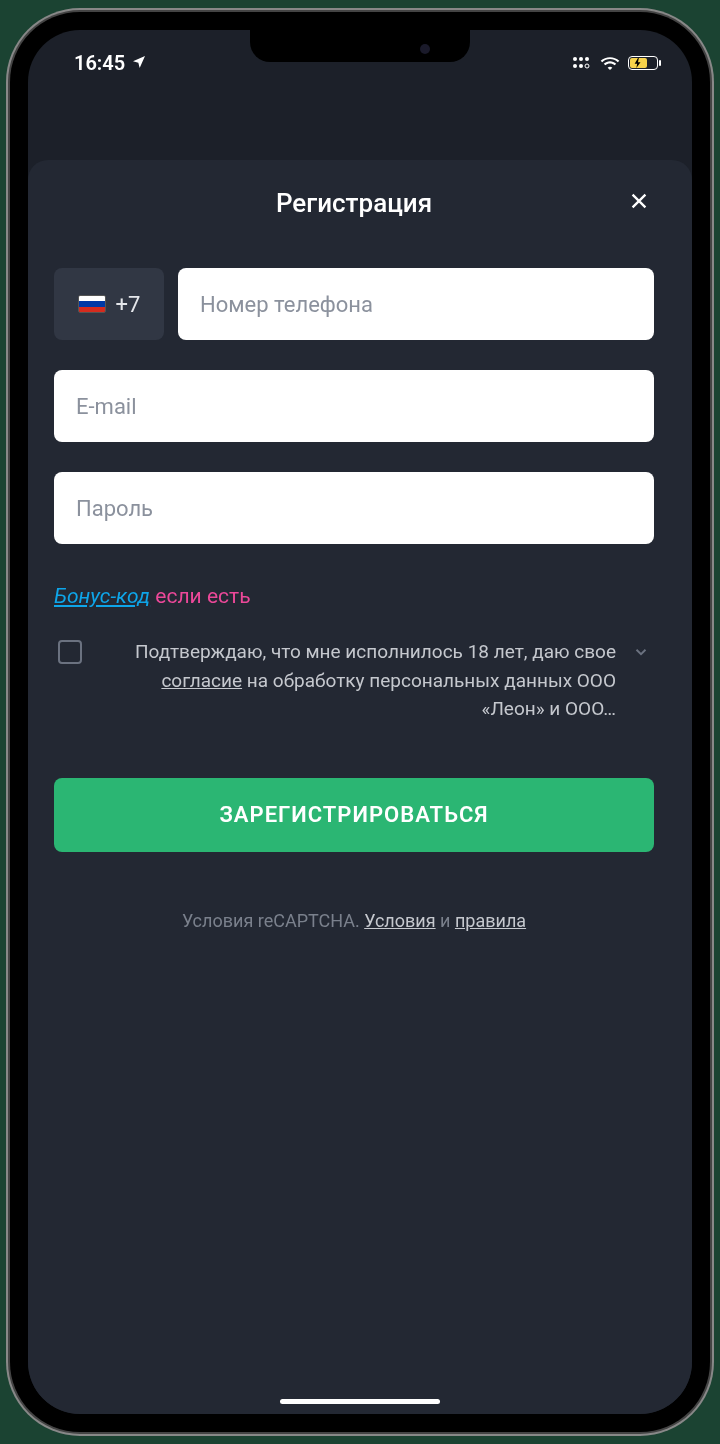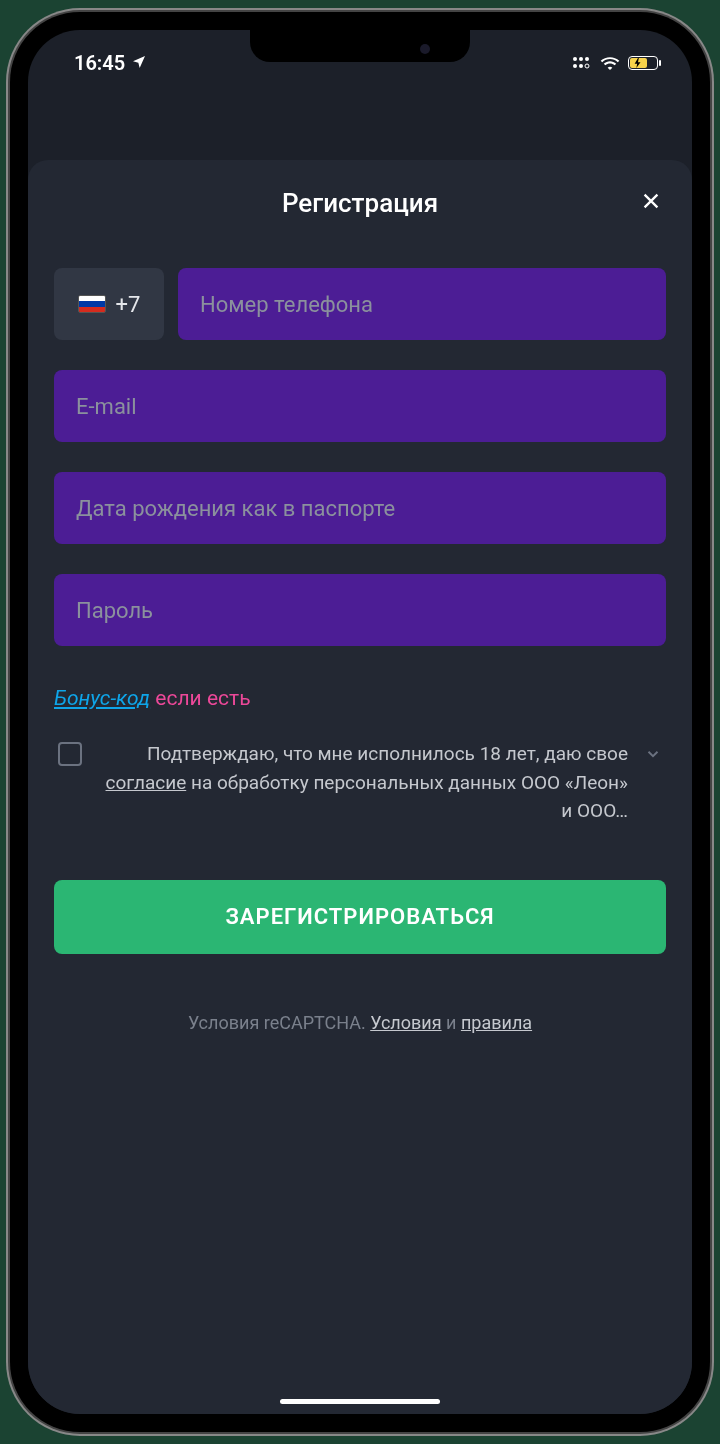--- a/index.html
+++ b/index.html
@@ -75,21 +75,21 @@
     width:60%; background:#f7d34b; border-radius:2px;
     display:flex; align-items:center; justify-content:center;
   }
   .sheet {
     position: absolute;
     top: 130px;
     left: 0; right: 0; bottom: 0;
     background: #232833;
     border-top-left-radius: 20px;
     border-top-right-radius: 20px;
-    padding: 28px 26px 0 26px;
+    padding: 28px 38px 0 26px;
   }
   .sheet-header {
     display: flex;
     align-items: center;
     justify-content: center;
     position: relative;
     margin-bottom: 50px;
   }
   .sheet-title {
     color: #fff;
@@ -118,21 +118,21 @@
     font-size: 22px;
   }
   .flag {
     width: 28px; height: 18px;
     display: flex; flex-direction: column;
     border-radius: 2px; overflow: hidden;
     border: 0.5px solid #555;
   }
   .flag div { flex:1; }
   .input-box {
-    background: #4c1d95;
+    background: #ffffff;
     border-radius: 8px;
     height: 72px;
     flex: 1;
     display: flex;
     align-items: center;
     padding: 0 22px;
     color: #8b919d;
     font-size: 22px;
     margin-bottom: 30px;
   }
@@ -268,23 +268,20 @@
         </div>
         <div class="input-box">
           <span>Номер телефона</span>
         </div>
       </div>
 
       <div class="input-box">
         <span>E-mail</span>
       </div>
 
-      <div class="input-box">
-        <span>Дата рождения как в паспорте</span>
-      </div>
 
       <div class="input-box">
         <span>Пароль</span>
       </div>
 
       <div class="bonus-row">
         <span class="bonus-link">Бонус-код</span><span class="bonus-hint"> если есть</span>
       </div>
 
       <div class="consent-row">

